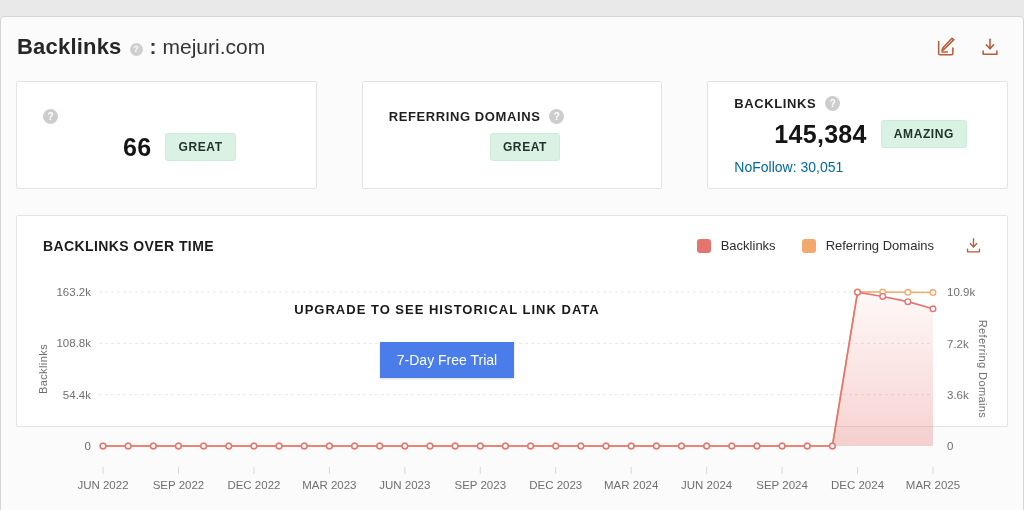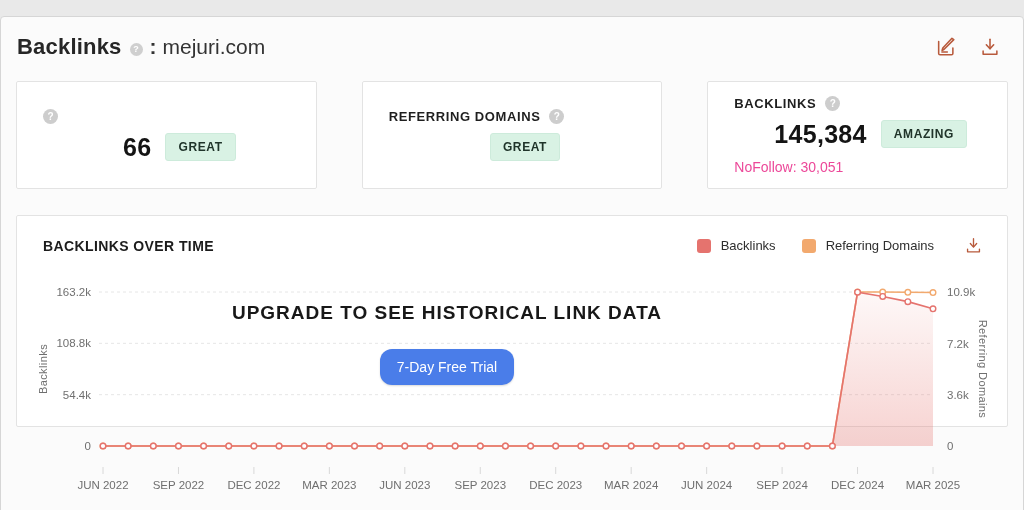--- a/index.html
+++ b/index.html
@@ -36,41 +36,41 @@
     font-size:10px; font-weight:700; display:inline-flex; align-items:center; justify-content:center; cursor:pointer;
   }
   .help-dot::after { content:"?"; }
   .card-value-row { display:flex; align-items:center; gap:14px; margin-top:9px;justify-content:center; }
   .card-value { font-size:25px; font-weight:800; color:#141414; letter-spacing:.3px; }
   .badge {
     background:var(--badge-bg,#d9f2e4); color:var(--badge-text,#20342a);
     font-size:12px; font-weight:800; letter-spacing:.6px; padding:6px 12px; border-radius:3px;
     border:1px solid var(--badge-border,#cdebdb);
   }
-  .card-sub { font-size:14px; color:#ec4899; margin-top:10px; }
+  .card-sub { font-size:14px; color:#0369a1; margin-top:10px; }
   
   .panel { background:#fff; border:1px solid #e3e3e3; border-radius:2px; margin:26px 15px 0; height:212px; }
   .panel-hdr { display:flex; align-items:center; padding:20px 24px 0 26px; }
   .panel-title { font-size:14px; font-weight:800; color:#1c1c1c; letter-spacing:.4px; }
   .legend { margin-left:auto; display:flex; align-items:center; gap:26px; }
   .legend-item { display:flex; align-items:center; gap:10px; cursor:pointer; }
   .legend-swatch { width:14px; height:14px; border-radius:3px; background:#ccc; }
   .legend-label { font-size:13px; color:#2e2e2e; }
   .legend .icon-btn { width:19px; height:19px; margin-left:4px; }
   .chart-region { position:relative; height:251px; }
   .chart-region svg { position:absolute; left:0; top:0; }
   svg text.tick { font-family:"Liberation Sans",sans-serif; font-size:11.5px; fill:#6f6f6f; }
   svg text.axis-title { font-family:"Liberation Sans",sans-serif; font-size:11px; fill:#6f6f6f; letter-spacing:.4px; }
   
   .overlay { position:absolute; top:47px; left:0; width:860px; text-align:center; }
-  .overlay-msg { font-size:19px; font-weight:800; color:#181818; letter-spacing:1px; }
+  .overlay-msg { font-size:13px; font-weight:800; color:#181818; letter-spacing:1px; }
   .trial-btn {
     margin-top:25px; display:inline-block; background:var(--button-blue,#4a7de9); color:#fff;
     font-family:"Liberation Sans",sans-serif; font-size:14px; padding:10px 17px; border:none;
-    border-radius:12px; cursor:pointer; box-shadow:0 1px 2px rgba(0,0,0,.15);
+    border-radius:0; cursor:pointer; box-shadow:0 1px 2px rgba(0,0,0,.15);
   }
 </style>
 </head>
 <body>
 
 <div class="page">
 
   <div class="hdr">
     <span class="hdr-title">Backlinks</span>
     <span class="info-dot"></span>

